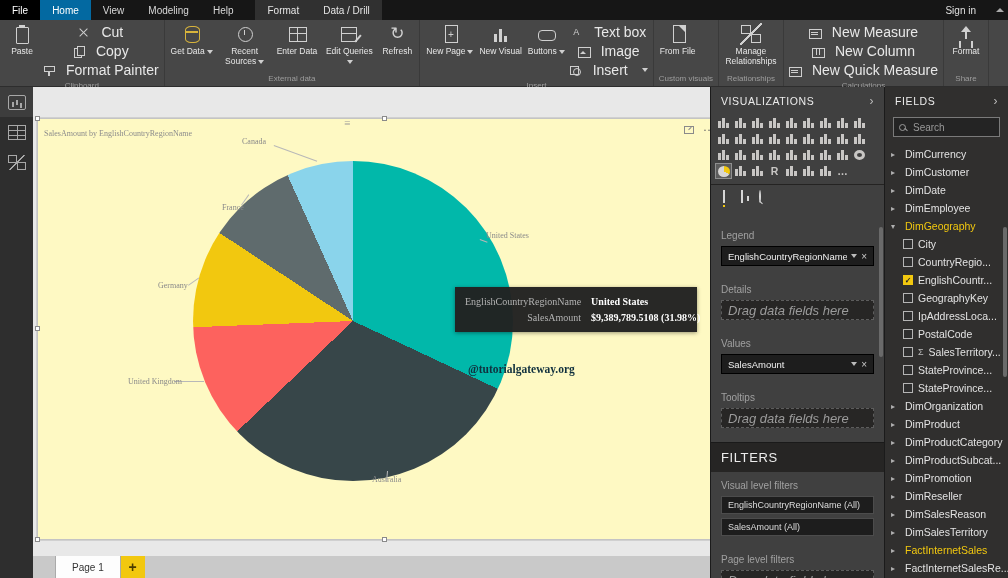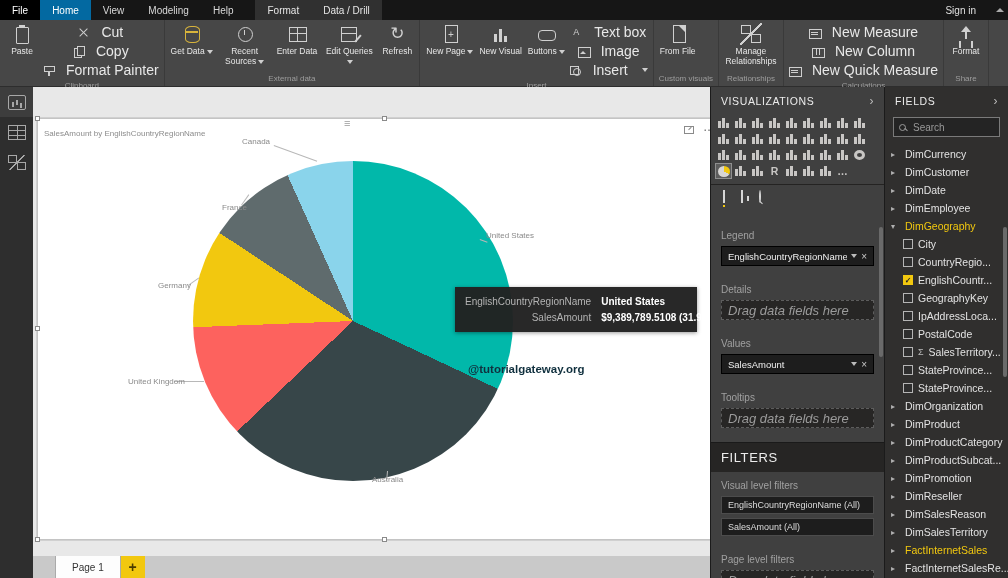--- a/index.html
+++ b/index.html
@@ -89,21 +89,21 @@
   .nav-data{border-radius:0;background:
     linear-gradient(#a8a8a8,#a8a8a8) 0 4px/100% 1.2px no-repeat,
     linear-gradient(#a8a8a8,#a8a8a8) 0 9px/100% 1.2px no-repeat,
     linear-gradient(90deg,#a8a8a8,#a8a8a8) 8px 0/1.2px 100% no-repeat;}
   .nav-model{border:none;background:linear-gradient(135deg,transparent 46%,#a8a8a8 46%,#a8a8a8 54%,transparent 54%);}
   .nav-model::before{content:"";position:absolute;left:0;top:0;width:7px;height:6px;border:1.2px solid #a8a8a8;background:#2e2e2e;}
   .nav-model::after{content:"";position:absolute;right:0;bottom:0;width:7px;height:6px;border:1.2px solid #a8a8a8;background:#2e2e2e;}
 
   
   #workspace{position:absolute;top:87px;left:33px;width:677px;bottom:22px;background:#e8e8e8;}
-  .page{position:absolute;left:3px;top:30px;width:698px;height:424px;background:#ffffff;border:1px solid #d0d0d0;}
+  .page{position:absolute;left:3px;top:30px;width:698px;height:424px;background:#fef9c3;border:1px solid #d0d0d0;font-family:Liberation Serif, serif;}
   .visual{position:absolute;inset:0;border:1px solid #c4c4c4;}
   .vtitle{position:absolute;left:6px;top:10px;font-size:8px;color:#8c8c8c;}
   .grip{position:absolute;left:306px;top:-1px;color:#9a9a9a;font-size:11px;line-height:10px;}
   .grip::before{content:"\2261";}
   .focus-ic{position:absolute;right:38px;top:7px;width:10px;height:8px;border:1px solid #8a8a8a;}
   .focus-ic::after{content:"";position:absolute;right:1px;top:1px;width:4px;height:1.2px;background:#8a8a8a;transform:rotate(-45deg);}
   .more-ic{position:absolute;right:16px;top:1px;color:#666;font-size:12px;letter-spacing:1px;}
   .more-ic::before{content:"\2026";}
 
   #pie{position:absolute;left:155px;top:42px;width:320px;height:320px;border-radius:50%;}

